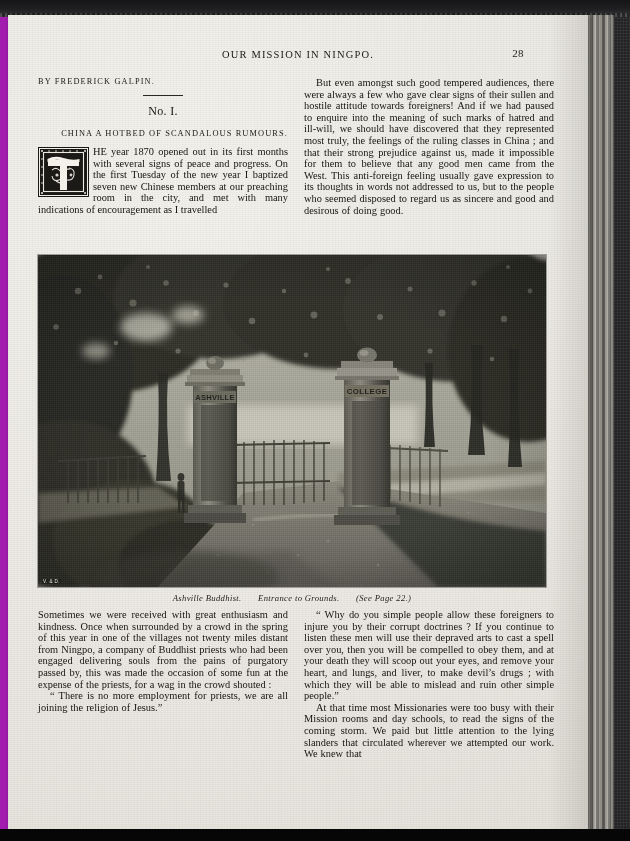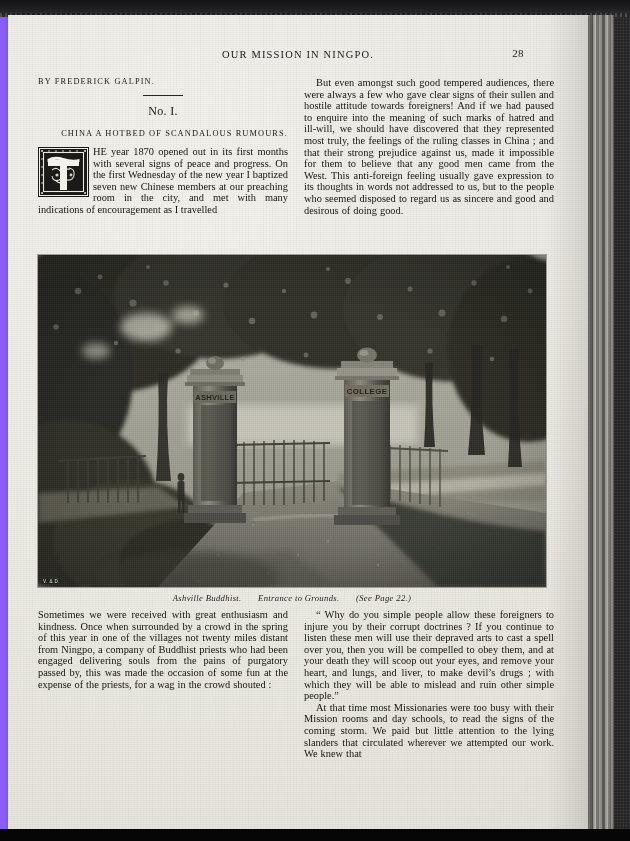--- a/index.html
+++ b/index.html
@@ -4,21 +4,21 @@
 <style>
   html,body{margin:0;padding:0;}
   body{
     width:630px;height:841px;overflow:hidden;
     background:#0a0a0a;
     font-family:"Liberation Serif", serif;
     position:relative;
   }
 
   
-  #scan{position:absolute;inset:0;background:#8b5cf6;}
+  #scan{position:absolute;inset:0;background:#a21caf;}
 
   .cover-texture{
     position:absolute;top:0;right:0;width:70px;height:841px;
     background:
       repeating-linear-gradient(0deg, rgba(255,255,255,.055) 0 1px, rgba(0,0,0,0) 1px 3px),
       repeating-linear-gradient(90deg, rgba(255,255,255,.05) 0 1px, rgba(0,0,0,0) 1px 3px),
       #232326;
   }
   .top-dark{
     position:absolute;top:0;left:0;width:630px;height:17px;
@@ -225,21 +225,21 @@
                 <path d="M17 33 q5 4 11 1"></path>
                 <path d="M22 17 q3 5 9 4"></path>
               </g>
               <g fill="#f3f1ea" opacity=".85">
                 <circle cx="18" cy="27" r="1.6"></circle>
                 <circle cx="32" cy="27" r="1.4"></circle>
                 <ellipse cx="25" cy="36" rx="3" ry="1.5"></ellipse>
               </g>
             </svg>
           </div>
-          <p>HE year 1870 opened out in its first months with several signs of peace and progress. On the first Wednesday of the new year I baptized seven new Chinese members at our preaching room in the city, and met with many indications of encouragement as I travelled</p>
+          <p>HE year 1870 opened out in its first months with several signs of peace and progress. On the first Tuesday of the new year I baptized seven new Chinese members at our preaching room in the city, and met with many indications of encouragement as I travelled</p>
         </div>
 
       </div>
 
       <div class="col col-right">
         <p class="body indent">But even amongst such good tempered audiences, there were always a few who gave clear signs of their sullen and hostile attitude towards foreigners!  And if we had paused to enquire into the meaning of such marks of hatred and ill-will, we should have discovered that they represented most truly, the feelings of the ruling classes in China ; and that their strong prejudice against us, made it impossible for them to believe that any good men came from the West.  This anti-foreign feeling usually gave expression to its thoughts in words not addressed to us, but to the people who seemed disposed to regard us as sincere and good and desirous of doing good.</p>
       </div>
 
       <div id="plate">
         <svg viewBox="0 0 508 332" preserveAspectRatio="none" aria-hidden="true">
@@ -466,20 +466,21 @@
       </div>
 
       <div class="caption">
         <span class="seg">Ashville Buddhist.</span>
         <span class="seg">Entrance to Grounds.</span>
         <span class="seg">(See Page 22.)</span>
       </div>
 
       <div class="lcol lcol-left">
         <p class="body">Sometimes we were received with great enthusiasm and kindness.  Once when surrounded by a crowd in the spring of this year in one of the villages not twenty miles distant from Ningpo, a company of Buddhist priests who had been engaged delivering souls from the pains of purgatory passed by, this was made the occasion of some fun at the expense of the priests, for a wag in the crowd shouted :</p>
+        <p class="body">“ There is no more employment for priests, we are all joining the religion of Jesus.”</p>
       </div>
 
       <div class="lcol lcol-right">
         <p class="body indent">“ Why do you simple people allow these foreigners to injure you by their corrupt doctrines ? If you continue to listen these men will use their depraved arts to cast a spell over you, then you will be compelled to obey them, and at your death they will scoop out your eyes, and remove your heart, and lungs, and liver, to make devil’s drugs ; with which they will be able to mislead and ruin other simple people.”</p>
         <p class="body">At that time most Missionaries were too busy with their Mission rooms and day schools, to read the signs of the coming storm.  We paid but little attention to the lying slanders that circulated wherever we attempted our work.  We knew that</p>
       </div>
 
     </div>
   </div>
 

